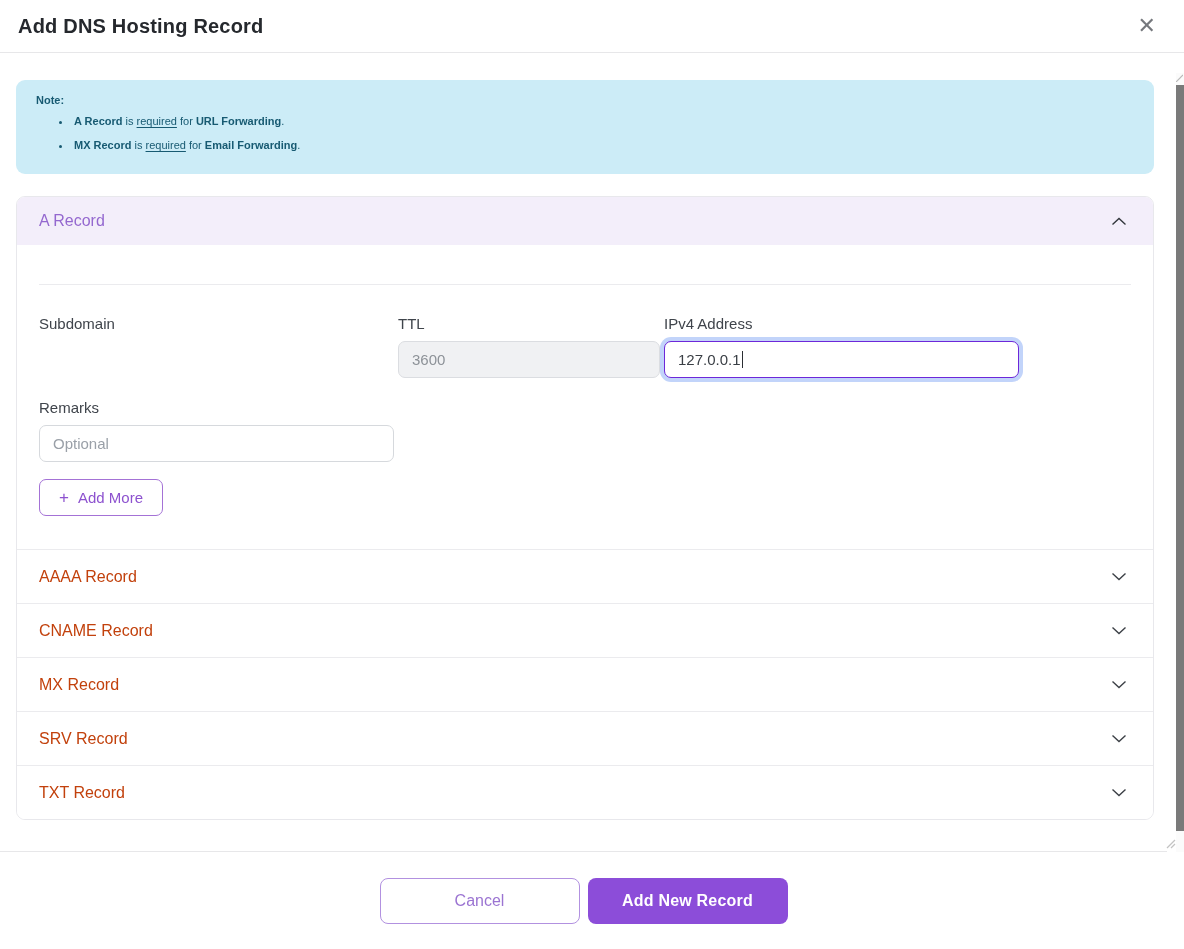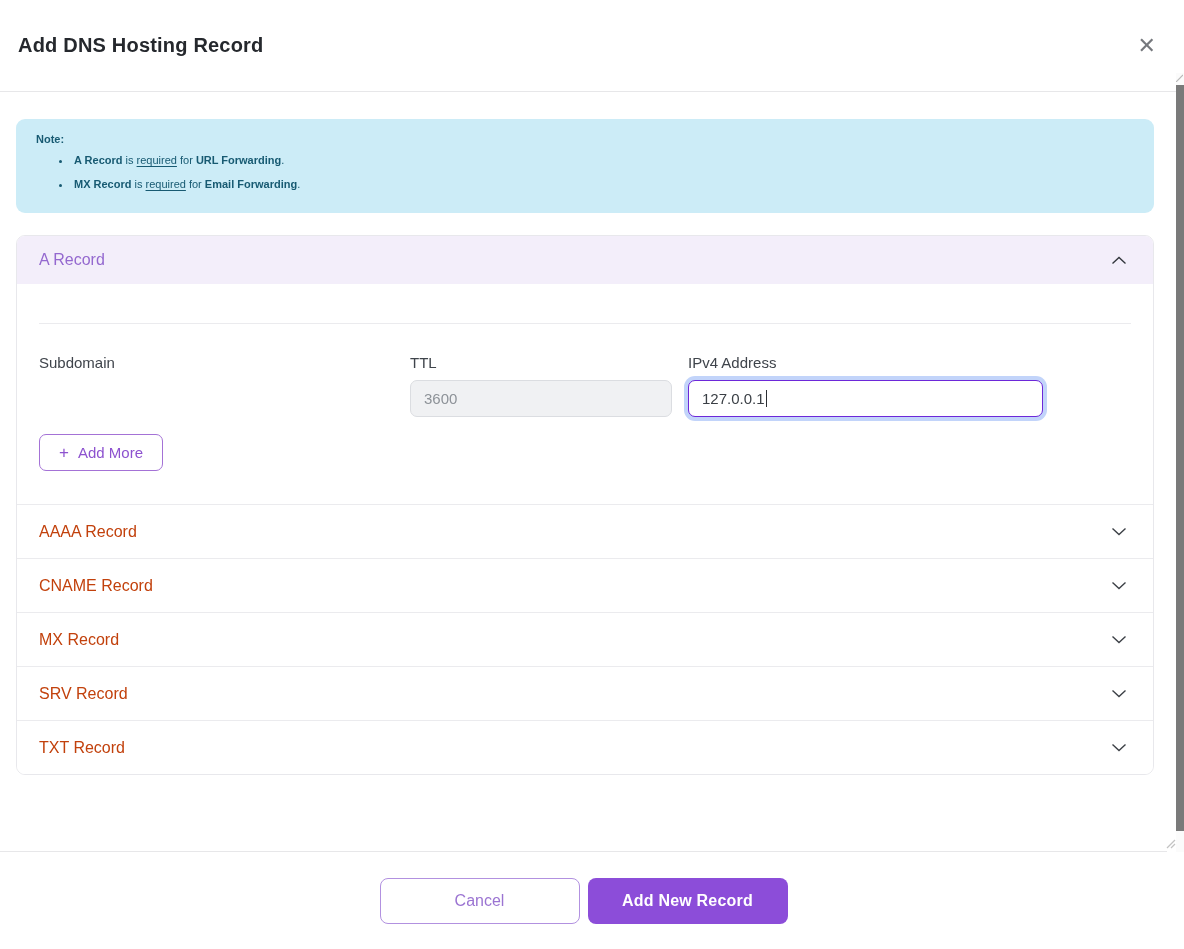--- a/index.html
+++ b/index.html
@@ -2,21 +2,21 @@
 <html><head>
 <meta charset="utf-8">
 <style>
   html,body{margin:0;padding:0;background:#fff;}
   .page{
     position:relative;width:1184px;height:949px;overflow:hidden;background:#fff;
     font-family:"Liberation Sans","DejaVu Sans",sans-serif;color:#2b2e33;
   }
   
   .modal-header{
-    height:92px;border-bottom:1px solid #e7e7e9;display:flex;align-items:center;
+    height:53px;border-bottom:1px solid #e7e7e9;display:flex;align-items:center;
     justify-content:space-between;padding:0 22px 0 18px;box-sizing:border-box;
   }
   .modal-title{font-size:20px;font-weight:700;color:#25282d;letter-spacing:.2px;margin:0;}
   .close-btn{font-size:22px;color:#75787d;cursor:pointer;line-height:1;user-select:none;padding:2px 6px;}
   
   .modal-body{padding:27px 30px 0 16px;box-sizing:border-box;}
   
   .note-box{
     background:#ccecf7;border-radius:9px;padding:14px 20px 17px;color:#175a72;font-size:11px;
   }
@@ -26,21 +26,21 @@
   .note-list b{font-weight:700;}
   .note-list u{text-underline-offset:2px;}
   
   .accordion{margin-top:22px;border:1px solid #e8e8ec;border-radius:9px;overflow:hidden;background:#fff;}
   .acc-header{
     height:48px;background:#f3eefa;display:flex;align-items:center;justify-content:space-between;
     padding:0 26px 0 22px;color:#9468cf;font-size:16px;cursor:pointer;
   }
   .acc-body{padding:0 22px 33px;}
   .acc-hr{border:none;border-top:1px solid #ebebee;margin:39px 0 0;}
-  .field-grid{display:grid;grid-template-columns:355px 262px 355px;column-gap:16px;margin-top:30px;}
+  .field-grid{display:grid;grid-template-columns:355px 262px 355px;column-gap:4px;margin-top:30px;}
   .field label{display:block;font-size:15px;color:#3f444b;margin-bottom:9px;}
   .tb,
   .field input{
     height:37px;border:1px solid #d6d9dd;border-radius:7px;padding:0 13px;font-size:15px;
     color:#3a3f45;width:100%;box-sizing:border-box;background:#fff;outline:none;
     font-family:inherit;
   }
   .field input::placeholder{color:#9aa0a8;}
   .tb-disabled{background:#f0f1f3 !important;border-color:#dbdde1 !important;color:#8d9298 !important;}
   .tb-focus{
@@ -118,20 +118,24 @@
           </div>
           <div class="field">
             <label>IPv4 Address</label>
             <div class="tb tb-focus">
               <span>127.0.0.1</span>
               <span class="caret"></span>
             </div>
           </div>
         </div>
 
+        <div class="field remarks-field">
+          <label>Remarks</label>
+          <input type="text" placeholder="Optional" style="">
+        </div>
 
         <button class="add-more-btn">
           <span class="plus">+</span>
           <span>Add More</span>
         </button>
       </div>
 
       <div class="acc-row">
         <span>AAAA Record</span>
         <svg class="chev" width="16" height="9" viewBox="0 0 16 9">

